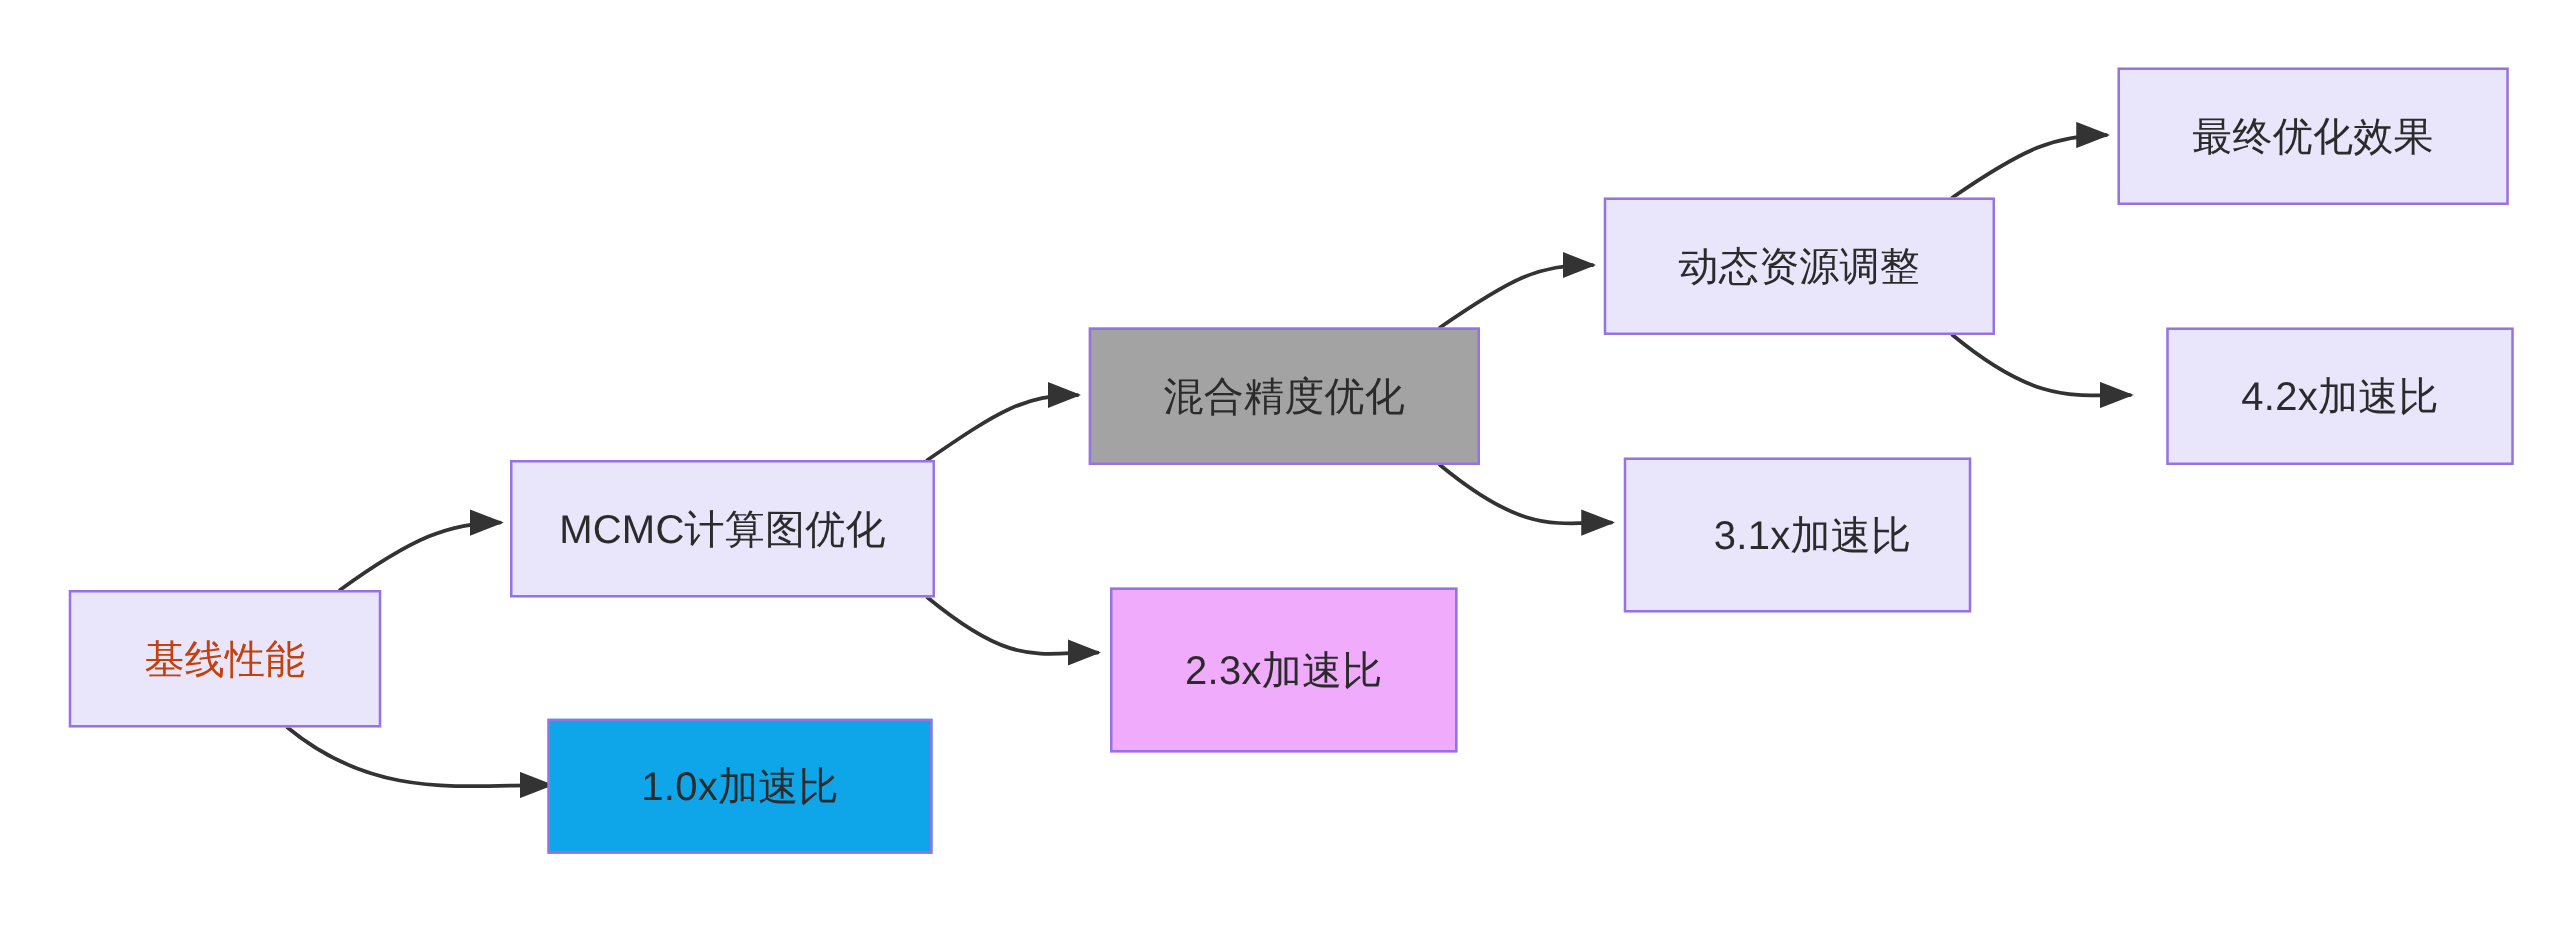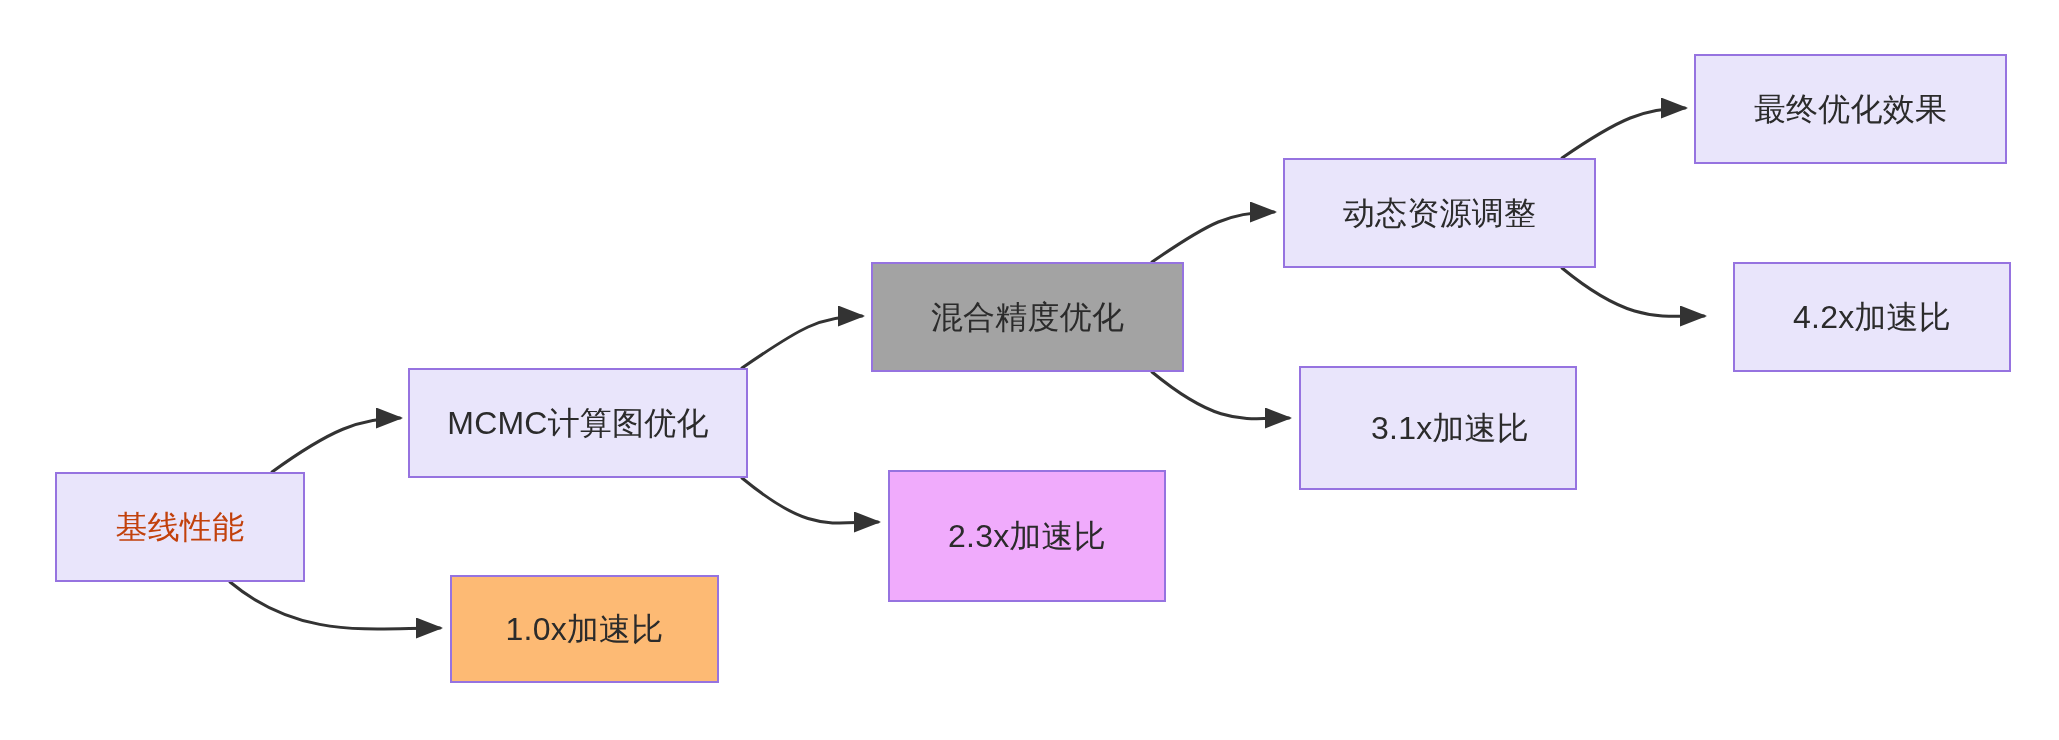--- a/index.html
+++ b/index.html
@@ -65,21 +65,21 @@
         <path d="M 1152,372 C 1220,428 1245,418 1289,418" fill="none" stroke="#333333" stroke-width="3" stroke-linecap="round" marker-end="url(#arrowhead)"></path>
         <path d="M 1562,158 C 1620,118 1645,108 1685,108" fill="none" stroke="#333333" stroke-width="3" stroke-linecap="round" marker-end="url(#arrowhead)"></path>
         <path d="M 1562,268 C 1630,324 1660,316 1704,316" fill="none" stroke="#333333" stroke-width="3" stroke-linecap="round" marker-end="url(#arrowhead)"></path>
       </g>
   </svg>
 
   <div id="nodes-group">
       <div class="node" style="left: 55px; top: 472px; width: 250px; height: 110px; background: rgb(233, 229, 251); border-color: rgb(150, 115, 224);">
         <span class="node-label" style="color: #c2410c;">基线性能</span>
       </div>
-      <div class="node" style="left: 450px; top: 575px; width: 269px; height: 108px; background: #fdba74; border-color: rgb(150, 115, 224);">
+      <div class="node" style="left: 438px; top: 575px; width: 308px; height: 108px; background: #0ea5e9; border-color: rgb(150, 115, 224);">
         <span class="node-label" style="color: rgb(43, 43, 43);">1.0x加速比</span>
       </div>
       <div class="node" style="left: 408px; top: 368px; width: 340px; height: 110px; background: rgb(233, 229, 251); border-color: rgb(150, 115, 224);">
         <span class="node-label" style="color: rgb(43, 43, 43);">MCMC计算图优化</span>
       </div>
       <div class="node" style="left: 888px; top: 470px; width: 278px; height: 132px; background: #f0abfc; border-color: rgb(150, 115, 224);">
         <span class="node-label" style="color: rgb(43, 43, 43);">2.3x加速比</span>
       </div>
       <div class="node" style="left: 871px; top: 262px; width: 313px; height: 110px; background: #a3a3a3; border-color: rgb(150, 115, 224);">
         <span class="node-label" style="color: rgb(43, 43, 43);">混合精度优化</span>

